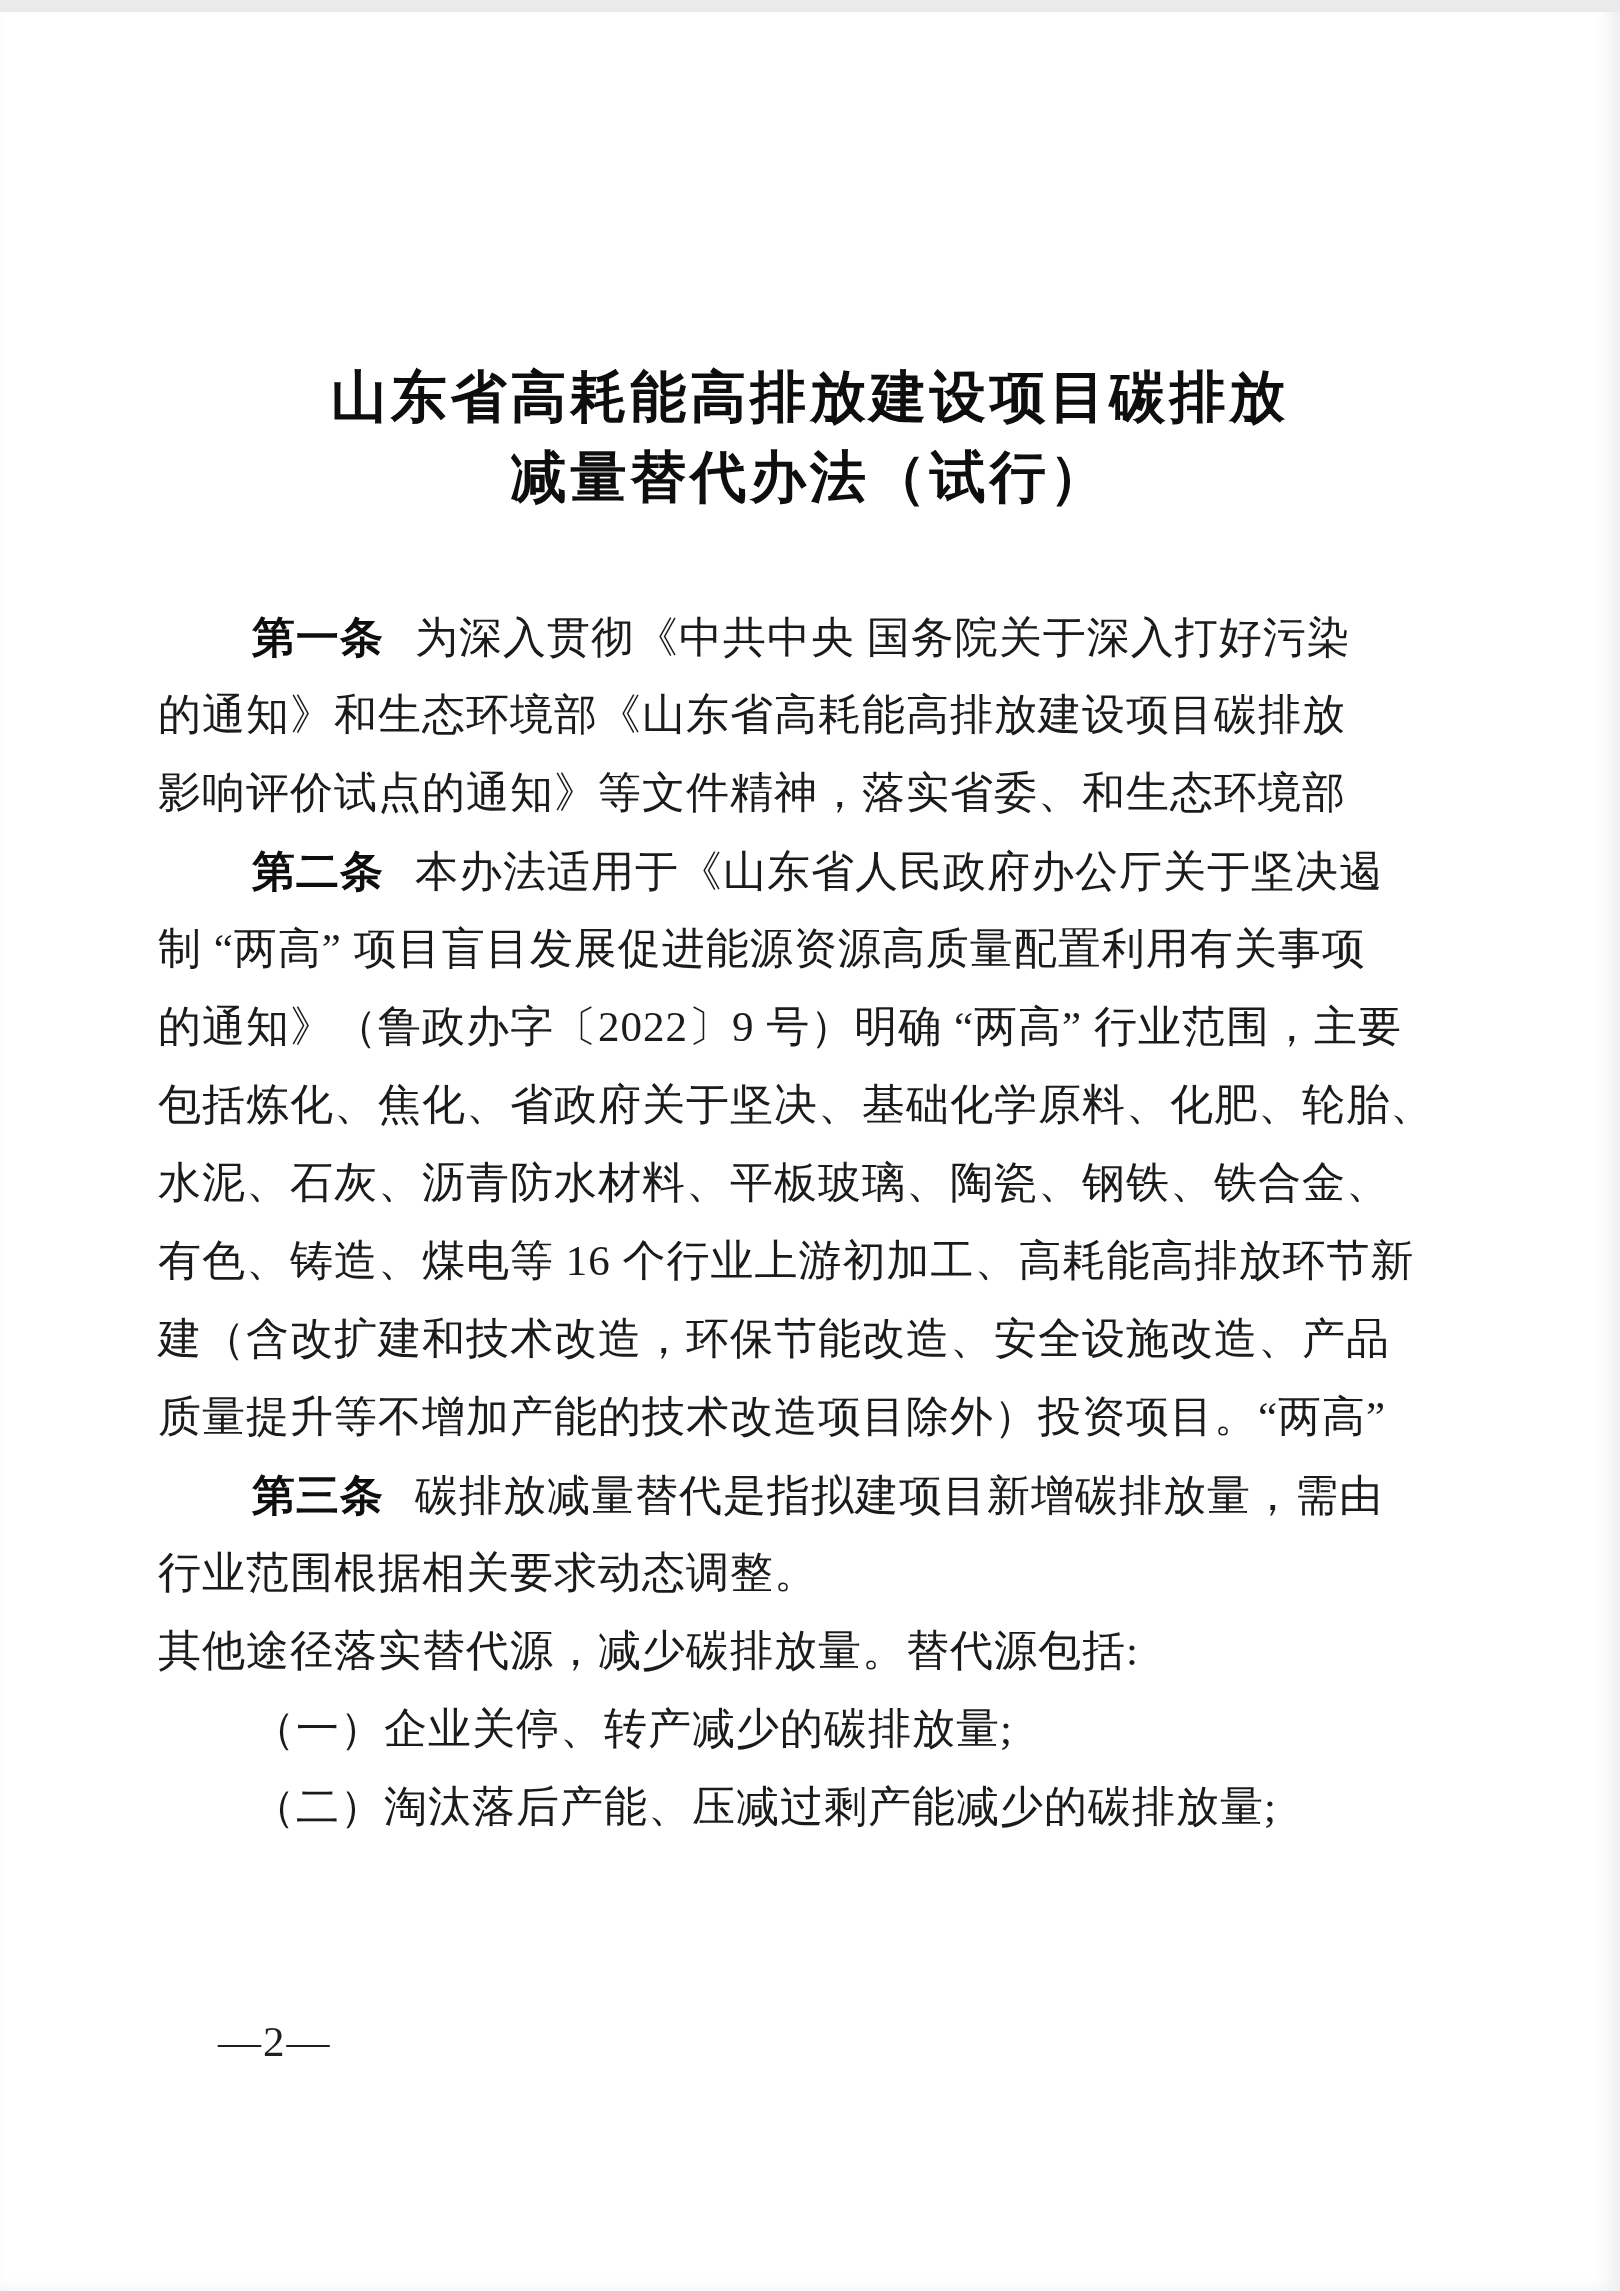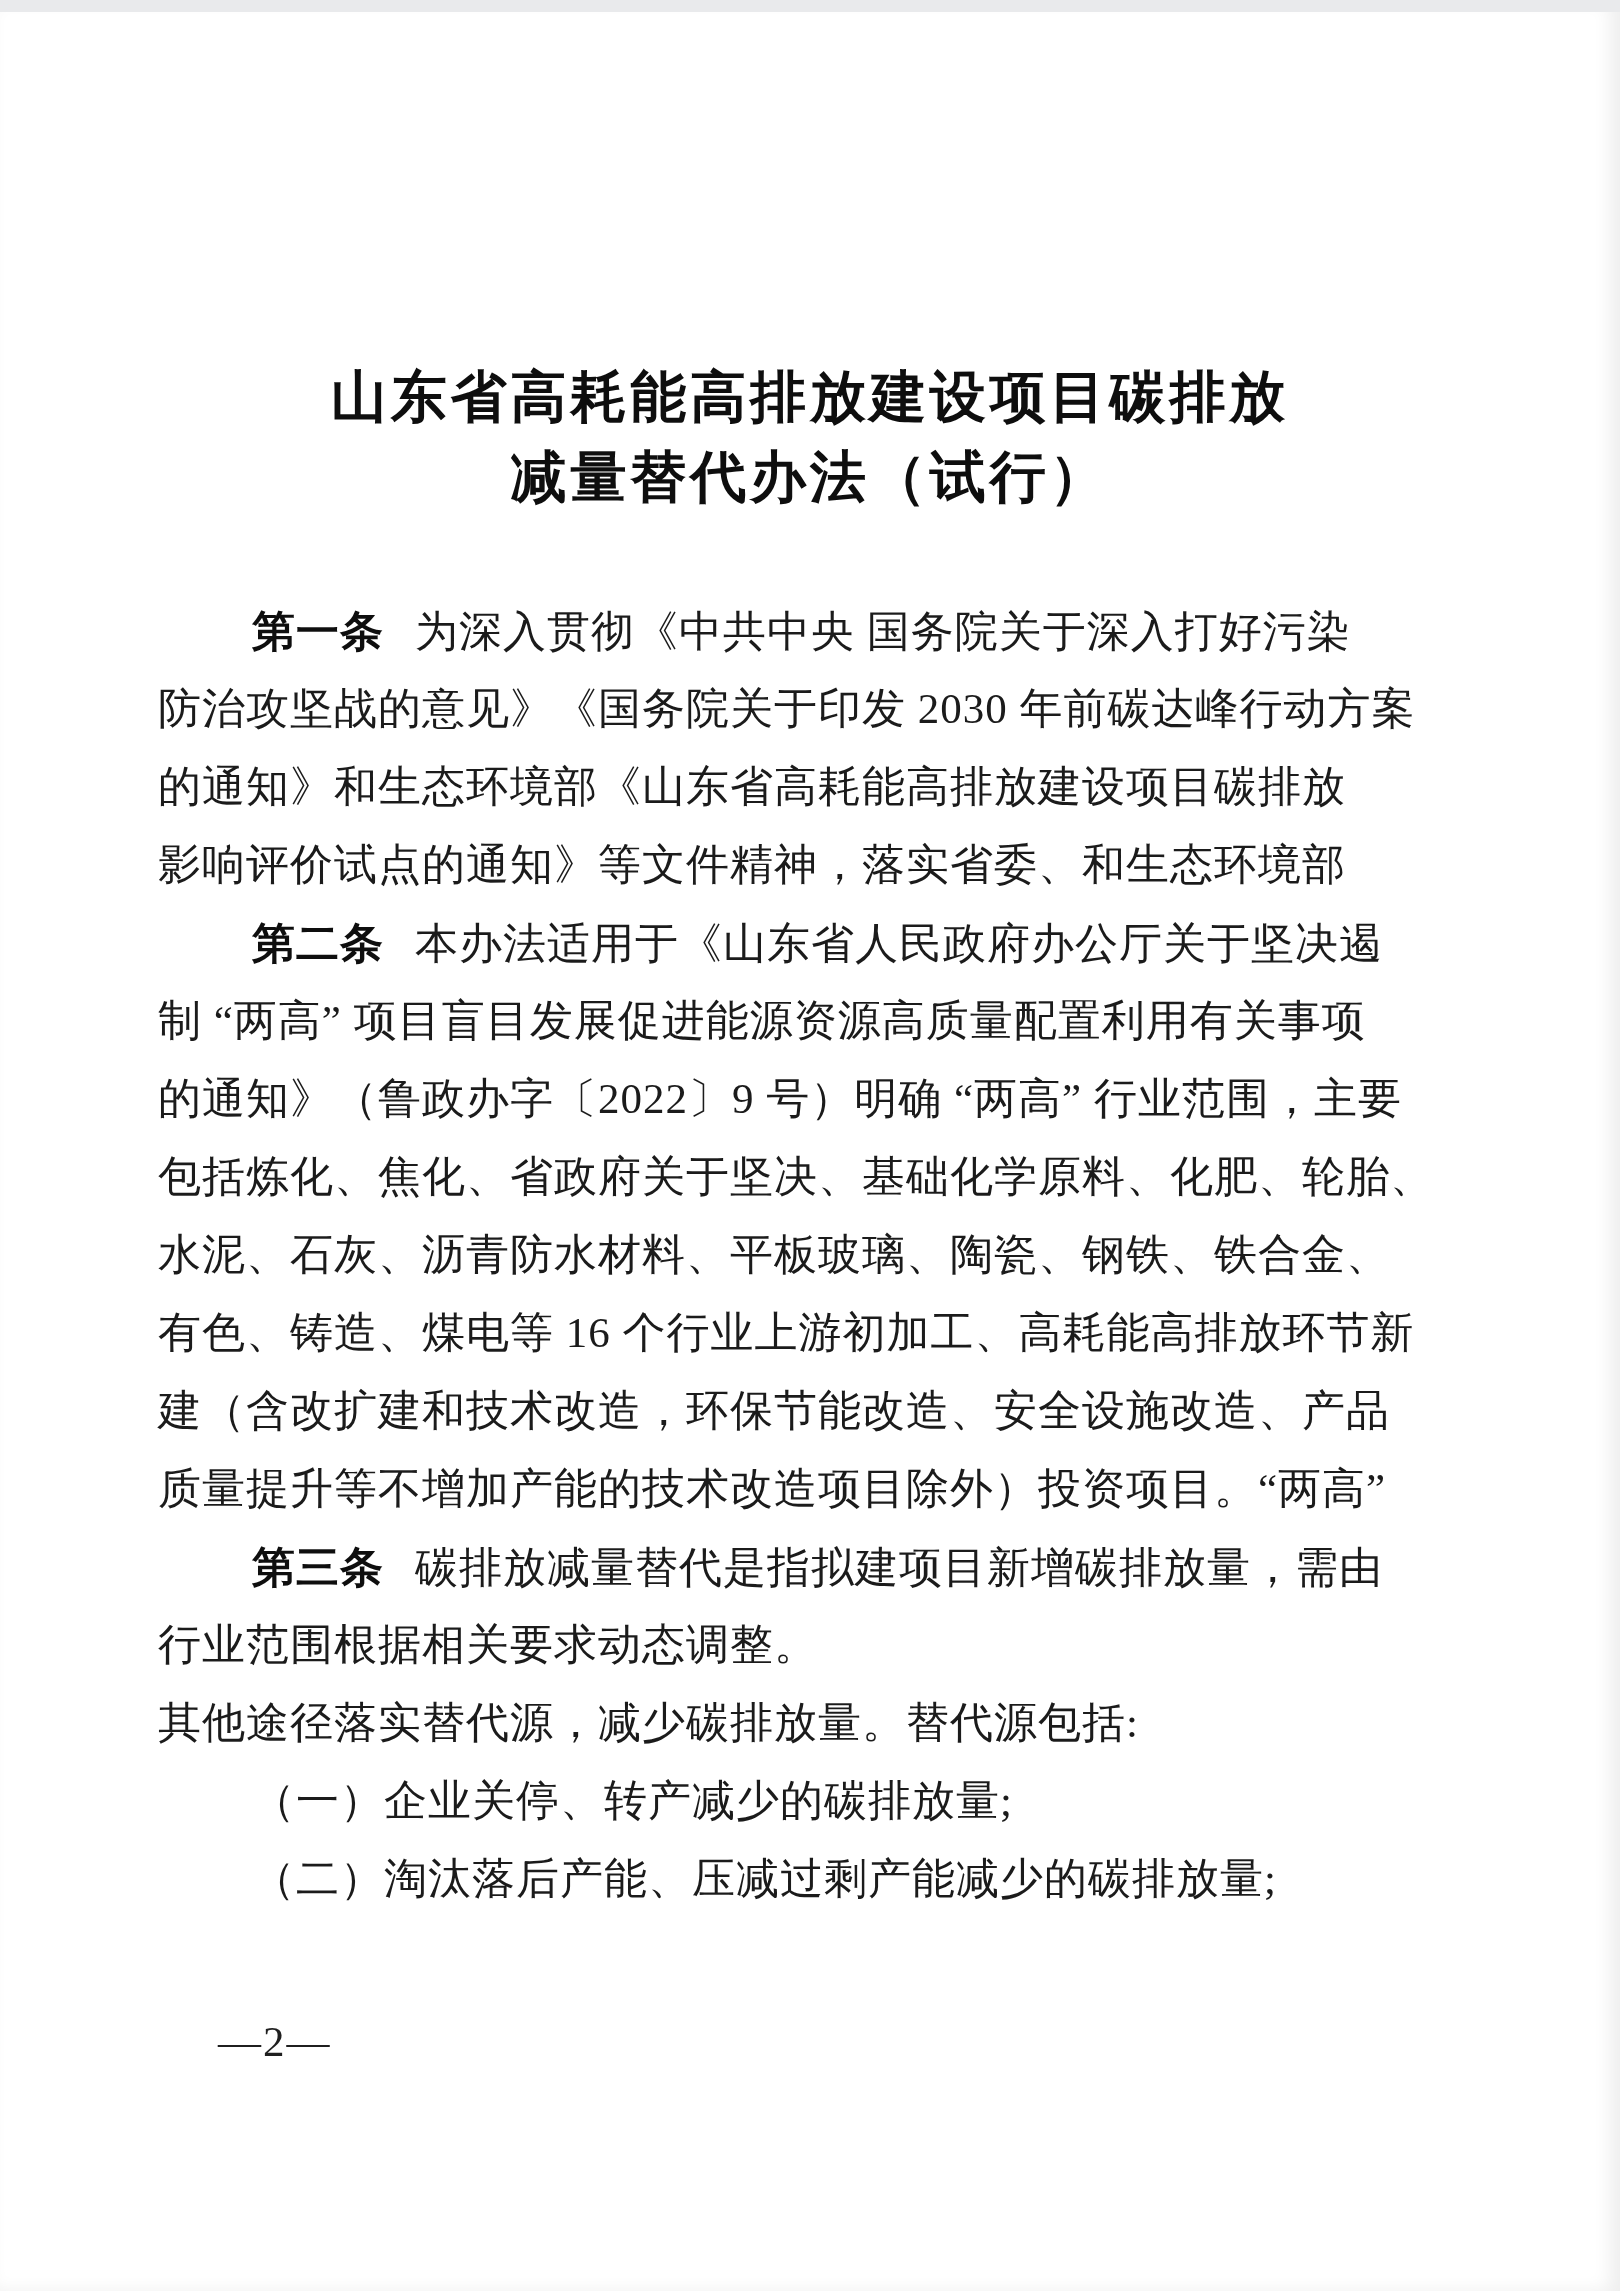--- a/index.html
+++ b/index.html
@@ -35,21 +35,21 @@
   }
   .body-text {
     position:absolute;
     left:158px; top:586px;
     width:1306px;
     font-size:43px;
     letter-spacing:1px;
   }
   .line {
     height:78px;
-    line-height:66px;
+    line-height:78px;
     white-space:nowrap;
   }
   .line.indent { padding-left:94px; }
   .lead {
     font-weight:bold;
     font-family:"Liberation Sans", sans-serif;
     margin-right:31px;
     color:#0e0e0e;
   }
   .page-num {
@@ -67,21 +67,20 @@
 
   <div class="doc-title">
     <div class="title-line">山东省高耗能高排放建设项目碳排放</div>
     <div class="title-line">减量替代办法（试行）</div>
   </div>
 
   <div class="body-text">
     <div class="line indent">
       <span class="lead">第一条</span><span>为深入贯彻《中共中央 国务院关于深入打好污染</span>
     </div>
-    <div class="line"><span>防治攻坚战的意见》《国务院关于印发 2030 年前碳达峰行动方案</span></div>
     <div class="line"><span>的通知》和生态环境部《山东省高耗能高排放建设项目碳排放</span></div>
     <div class="line"><span>影响评价试点的通知》等文件精神，落实省委、和生态环境部</span></div>
     <div class="line indent">
       <span class="lead">第二条</span><span>本办法适用于《山东省人民政府办公厅关于坚决遏</span>
     </div>
     <div class="line"><span>制 “两高” 项目盲目发展促进能源资源高质量配置利用有关事项</span></div>
     <div class="line"><span>的通知》（鲁政办字〔2022〕9 号）明确 “两高” 行业范围，主要</span></div>
     <div class="line"><span>包括炼化、焦化、省政府关于坚决、基础化学原料、化肥、轮胎、</span></div>
     <div class="line"><span>水泥、石灰、沥青防水材料、平板玻璃、陶瓷、钢铁、铁合金、</span></div>
     <div class="line"><span>有色、铸造、煤电等 16 个行业上游初加工、高耗能高排放环节新</span></div>

